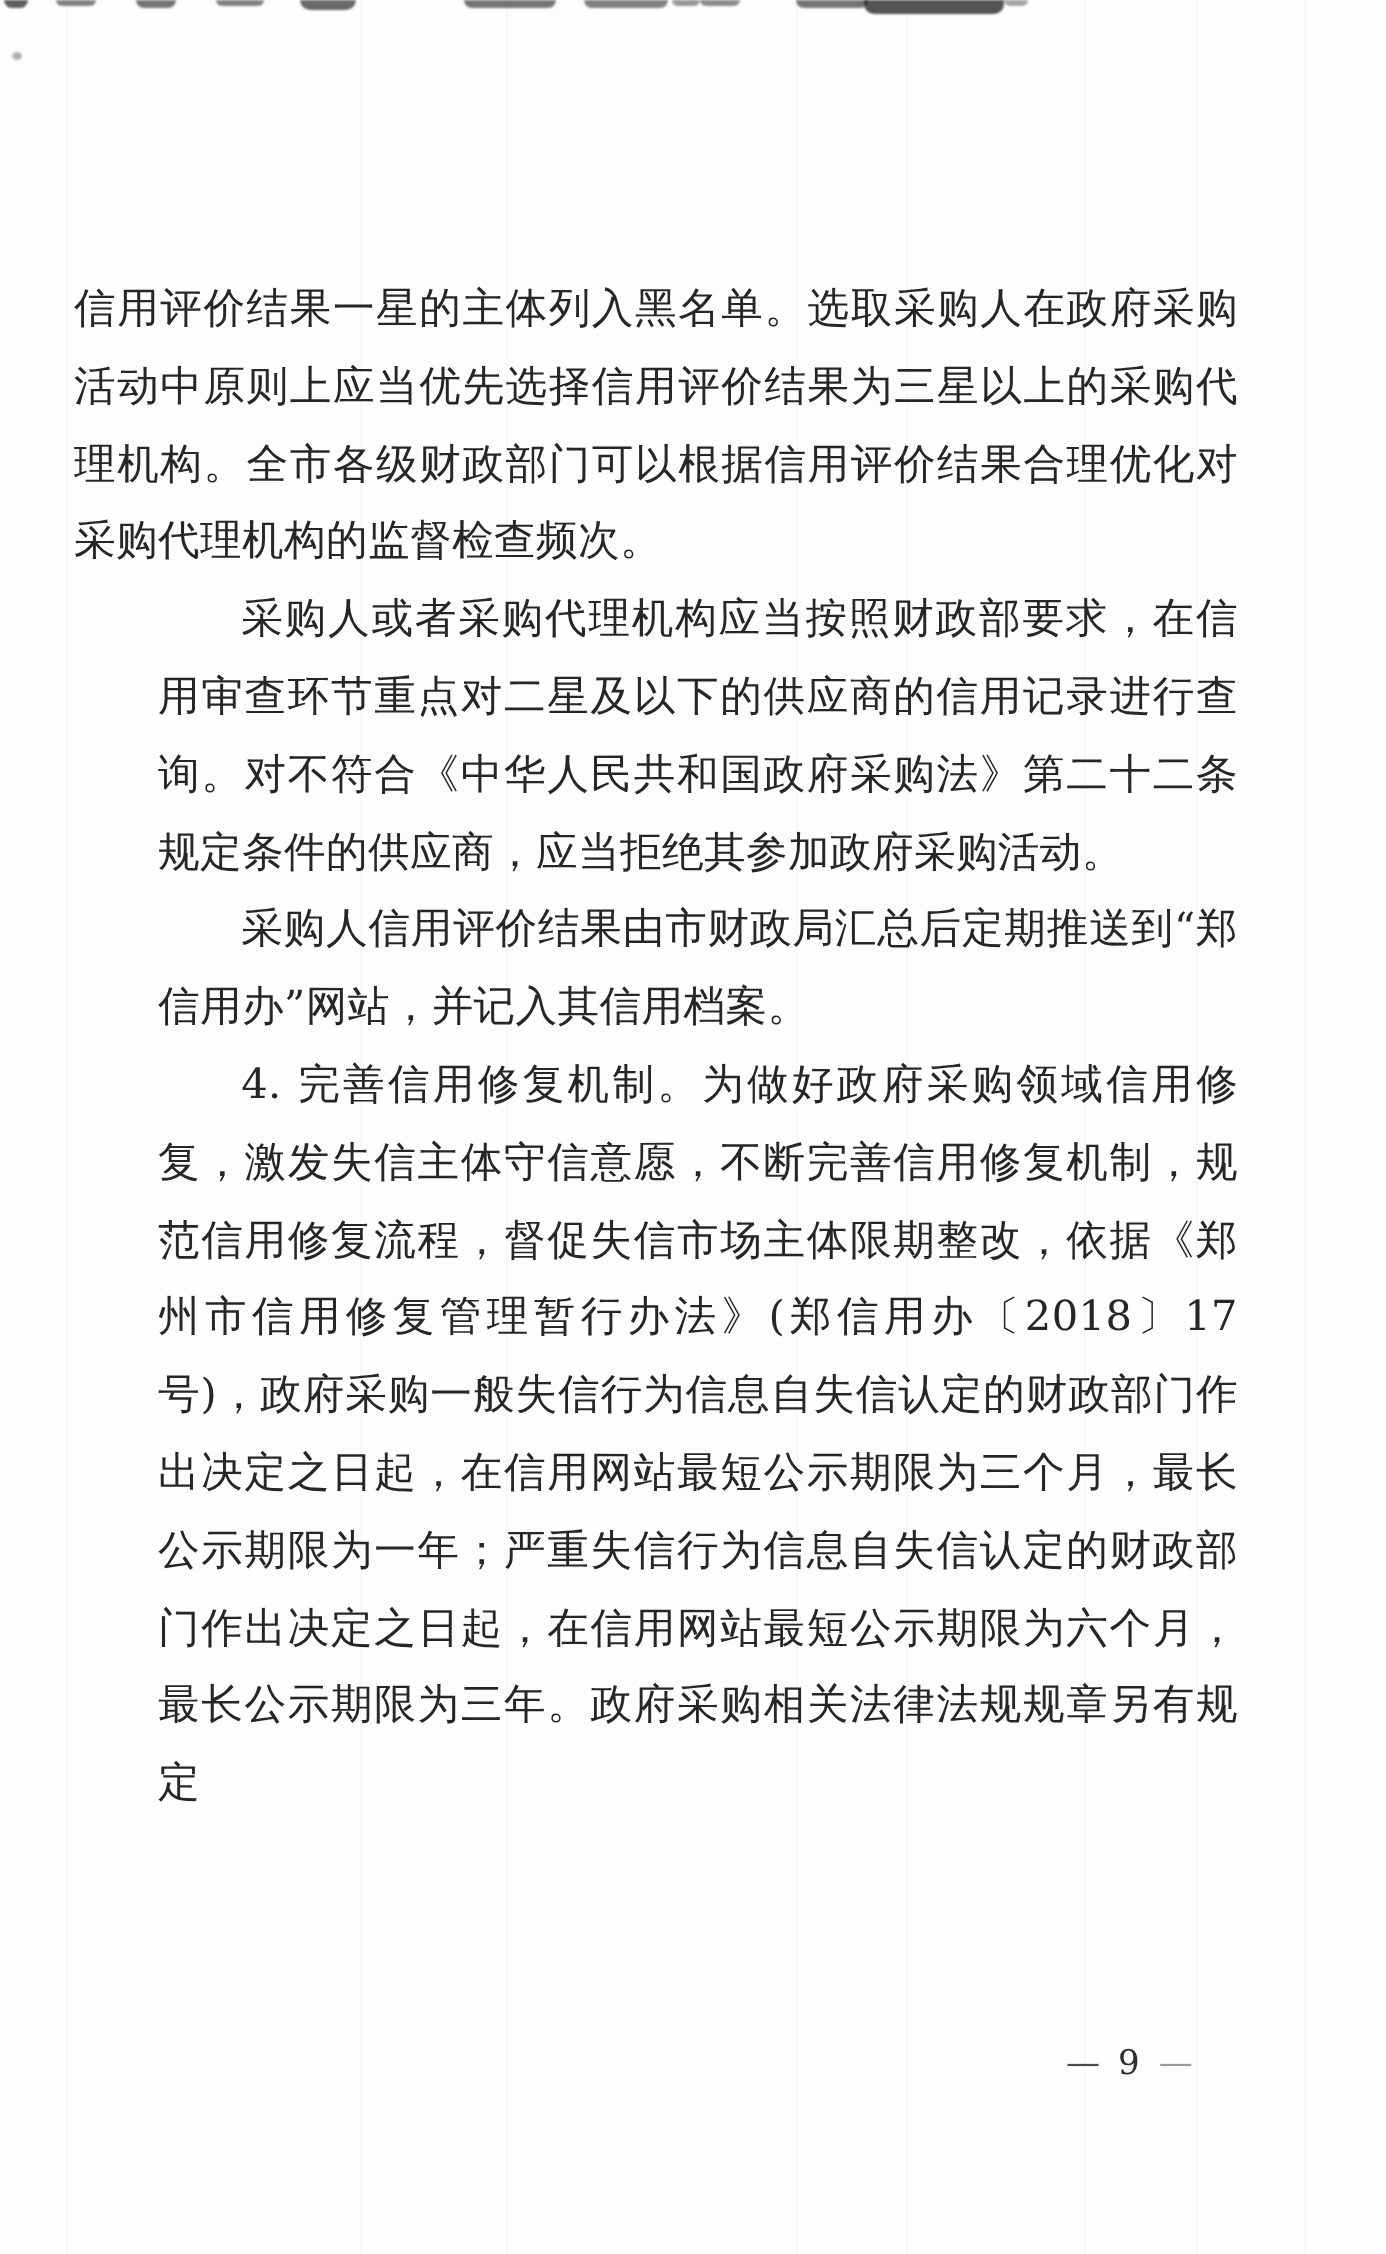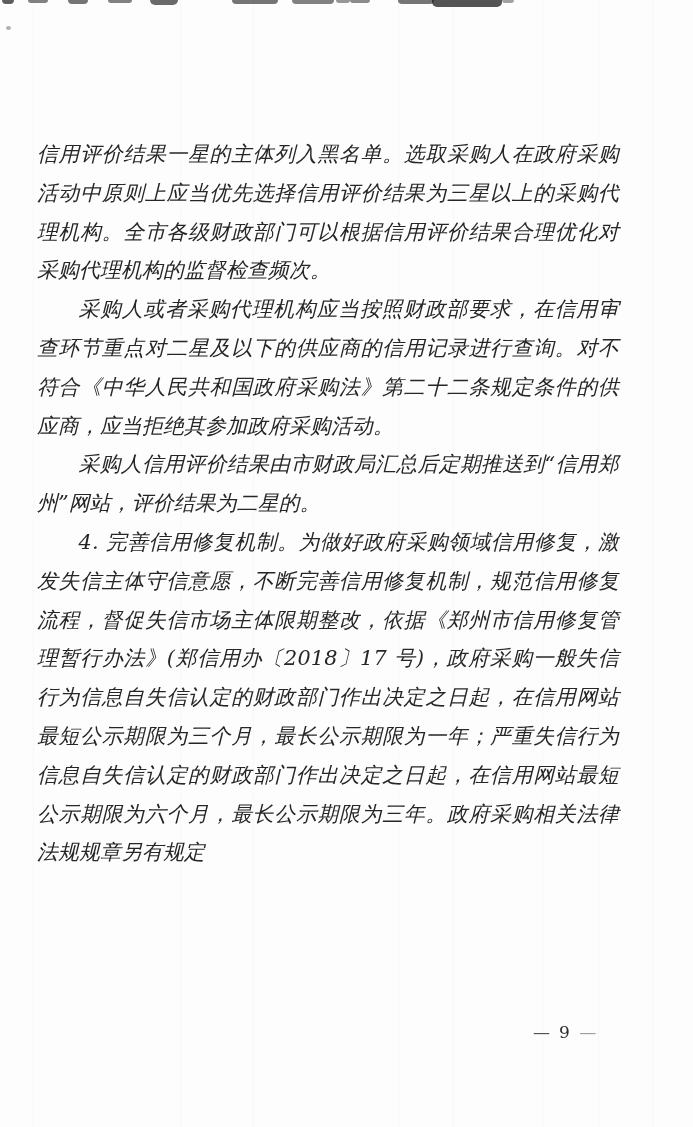--- a/index.html
+++ b/index.html
@@ -47,24 +47,23 @@
     position: absolute;
     left: 37px;
     top: 135px;
     width: 582px;
     font-size: 20.8px;
     line-height: 38.8px;
     color: #262626;
     text-align: justify;
     text-justify: inter-ideograph;
     letter-spacing: 0.2px;
-    font-style: italic;
   }
   .para { margin: 0; padding: 0; }
-  .para.indent { text-indent: 2em; }
+  .para.indent { text-indent: 2em; margin-left: 42px; }
   .pagenum {
     position: absolute;
     left: 533px;
     top: 1021px;
     display: flex;
     align-items: center;
     gap: 9px;
     font-size: 17px;
     line-height: 22px;
     color: #3a3a3a;
@@ -100,21 +99,21 @@
     <div class="smudge" style="left:350px; width:20px;  height:3px; opacity:.50"></div>
     <div class="smudge" style="left:398px; width:36px;  height:4px; opacity:.60"></div>
     <div class="smudge" style="left:432px; width:70px;  height:7px; opacity:.75"></div>
     <div class="smudge" style="left:502px; width:12px;  height:3px; opacity:.40"></div>
   </div>
   <div class="speck"></div>
 
   <div class="textblock">
     <p class="para">信用评价结果一星的主体列入黑名单。选取采购人在政府采购活动中原则上应当优先选择信用评价结果为三星以上的采购代理机构。全市各级财政部门可以根据信用评价结果合理优化对采购代理机构的监督检查频次。</p>
     <p class="para indent">采购人或者采购代理机构应当按照财政部要求，在信用审查环节重点对二星及以下的供应商的信用记录进行查询。对不符合《中华人民共和国政府采购法》第二十二条规定条件的供应商，应当拒绝其参加政府采购活动。</p>
-    <p class="para indent">采购人信用评价结果由市财政局汇总后定期推送到“信用郑州”网站，评价结果为二星的。</p>
+    <p class="para indent">采购人信用评价结果由市财政局汇总后定期推送到“郑信用办”网站，并记入其信用档案。</p>
     <p class="para indent">4. 完善信用修复机制。为做好政府采购领域信用修复，激发失信主体守信意愿，不断完善信用修复机制，规范信用修复流程，督促失信市场主体限期整改，依据《郑州市信用修复管理暂行办法》(郑信用办〔2018〕17 号)，政府采购一般失信行为信息自失信认定的财政部门作出决定之日起，在信用网站最短公示期限为三个月，最长公示期限为一年；严重失信行为信息自失信认定的财政部门作出决定之日起，在信用网站最短公示期限为六个月，最长公示期限为三年。政府采购相关法律法规规章另有规定</p>
   </div>
 
   <div class="pagenum">
     <span class="dash-left">—</span>
     <span class="num">9</span>
     <span class="dash-right">—</span>
   </div>
 
 </div>

